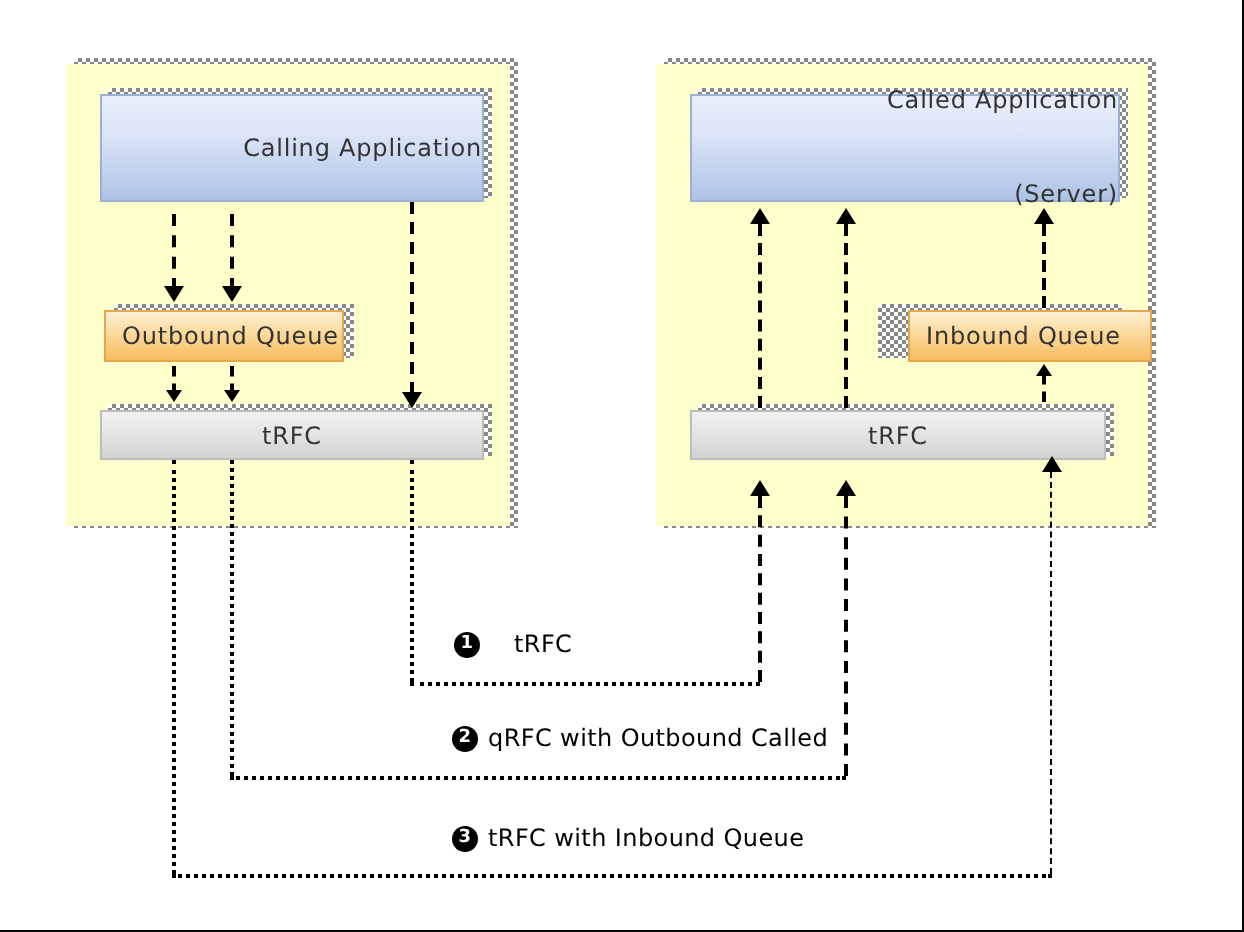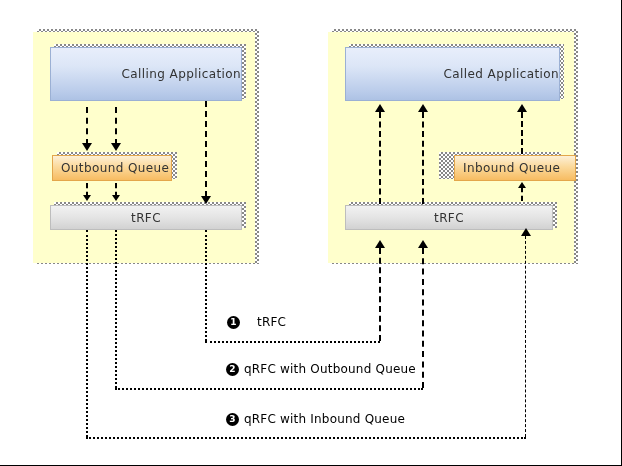--- a/index.html
+++ b/index.html
@@ -183,20 +183,21 @@
 
   <div class="vline" style="left:205px; top:101px; height:96px;"></div>
   <div class="arrow-down" style="left:201px; top:196px;"></div>
 
   <div class="panel-shadow" style="left:332px; top:29px; width:246px; height:235px;"></div>
   <div class="panel" style="left:328px; top:32px; width:246px; height:231px;"></div>
 
   <div class="panel-shadow" style="left:349px; top:44px; width:215px; height:55px;"></div>
   <div class="box box-app" style="left:345px; top:47px; width:215px; height:54px;gap:22px;">
     <span>Called Application</span>
+    <span>(Server)</span>
   </div>
 
   <div class="panel-shadow" style="left:439px; top:152px; width:122px; height:27px;"></div>
   <div class="box box-queue" style="left:454px; top:155px; width:122px; height:26px;">
     <span>Inbound Queue</span>
   </div>
 
   <div class="panel-shadow" style="left:349px; top:202px; width:208px; height:26px;"></div>
   <div class="box box-trfc" style="left:345px; top:205px; width:208px; height:25px;">
     <span>tRFC</span>
@@ -224,26 +225,26 @@
     <span class="legend-label gap">tRFC</span>
   </div>
 
   <div class="vline-dot" style="left:115px; top:230px; height:158px;"></div>
   <div class="hline" style="left:115px; top:388px; width:308px;"></div>
   <div class="vline" style="left:422px; top:248px; height:140px;"></div>
   <div class="arrow-up" style="left:418px; top:240px;"></div>
 
   <div class="legend-item" style="left:226px; top:362px;">
     <span class="bullet">2</span>
-    <span class="legend-label">qRFC with Outbound Queue</span>
+    <span class="legend-label">qRFC with Outbound Called</span>
   </div>
 
   <div class="vline-dot" style="left:86px; top:230px; height:207px;"></div>
   <div class="hline" style="left:86px; top:437px; width:440px;"></div>
   <div class="vline-thin" style="left:525px; top:236px; height:201px;"></div>
   <div class="arrow-up" style="left:521px; top:228px;"></div>
 
   <div class="legend-item" style="left:226px; top:412px;">
     <span class="bullet">3</span>
-    <span class="legend-label">qRFC with Inbound Queue</span>
+    <span class="legend-label">tRFC with Inbound Queue</span>
   </div>
 
 </div>
 
 </body></html>

